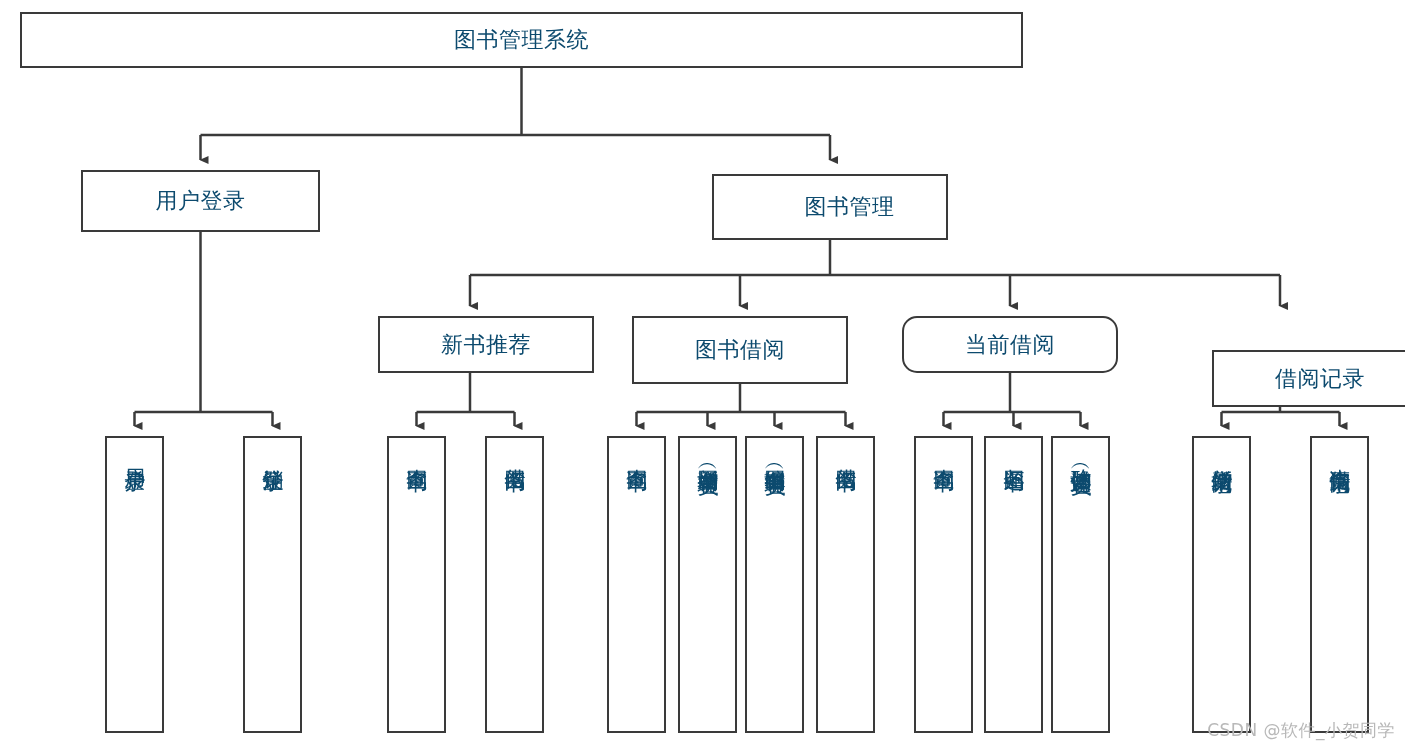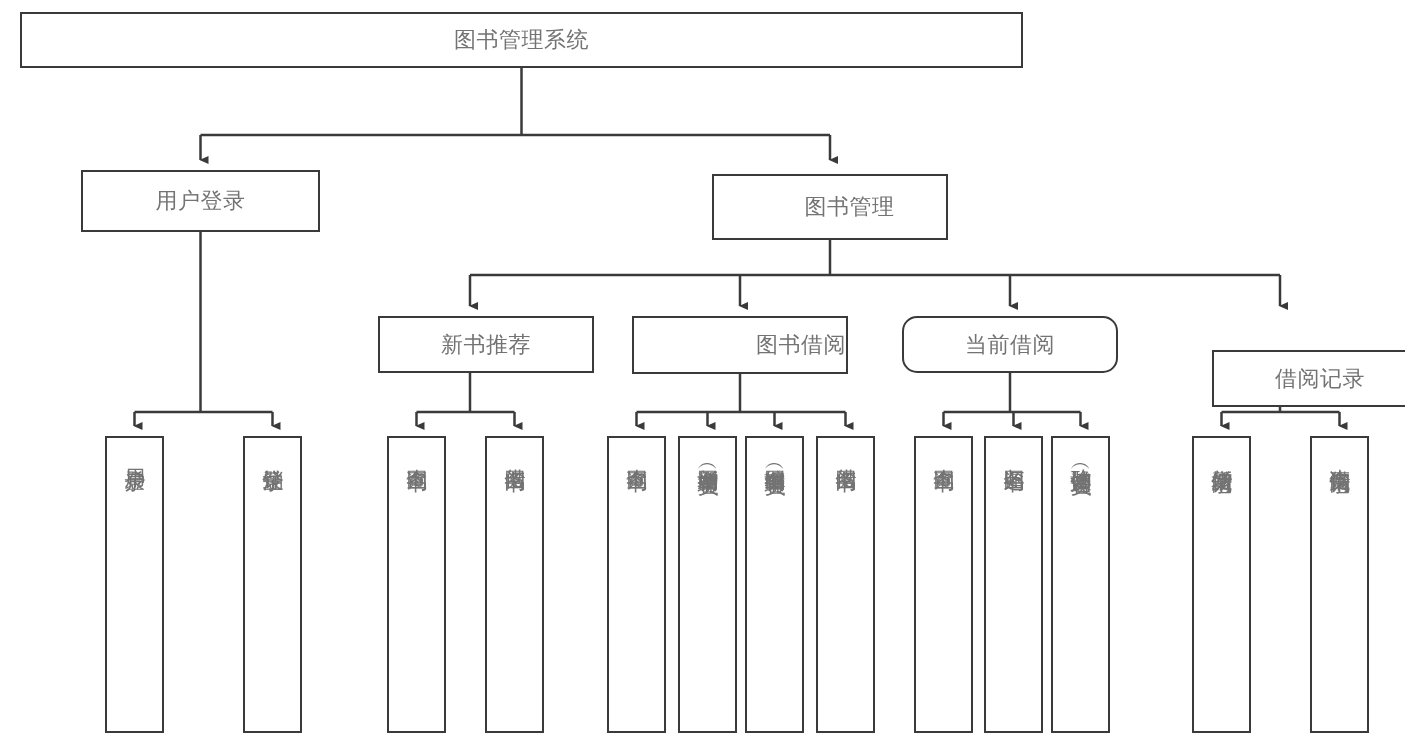--- a/index.html
+++ b/index.html
@@ -27,21 +27,21 @@
     pointer-events: none;
   }
   .node {
     position: absolute;
     box-sizing: border-box;
     background: #ffffff;
     border: 2px solid #3a3a3a;
     display: flex;
     align-items: center;
     justify-content: center;
-    color: #737373;
+    color: #0c4a6e;
   }
   .node.horizontal {
     font-size: 22px;
     letter-spacing: 0.5px;
   }
   .node.vertical {
     align-items: flex-start;
     justify-content: center;
     padding-top: 14px;
   }
@@ -121,21 +121,21 @@
       </div>
       <div class="node horizontal" style="left: 81px; top: 170px; width: 239px; height: 62px;">
         <span class="node-label">用户登录</span>
       </div>
       <div class="node horizontal" style="left: 712px; top: 174px; width: 236px; height: 66px; padding-left: 39px;">
         <span class="node-label">图书管理</span>
       </div>
       <div class="node horizontal" style="left: 362px; top: 316px; width: 216px; height: 57px; margin-left: 16px;">
         <span class="node-label">新书推荐</span>
       </div>
-      <div class="node horizontal" style="left: 632px; top: 316px; width: 216px; height: 58px; justify-content: flex-end;">
+      <div class="node horizontal" style="left: 632px; top: 316px; width: 216px; height: 68px;">
         <span class="node-label">图书借阅</span>
       </div>
       <div class="node horizontal" style="left: 902px; top: 316px; width: 216px; height: 57px; border-radius: 15px;">
         <span class="node-label">当前借阅</span>
       </div>
       <div class="node horizontal" style="left: 1212px; top: 316px; width: 216px; height: 57px; margin-top: 34px;">
         <span class="node-label">借阅记录</span>
       </div>
       <div class="node vertical" style="left: 105px; top: 436px; width: 59px; height: 297px;">
         <span class="vlabel">用户登录</span>
@@ -171,13 +171,14 @@
         <span class="vlabel">确认归还（管理员）</span>
       </div>
       <div class="node vertical" style="left: 1192px; top: 436px; width: 59px; height: 297px;">
         <span class="vlabel">新增借阅记录</span>
       </div>
       <div class="node vertical" style="left: 1310px; top: 436px; width: 59px; height: 297px;">
         <span class="vlabel">查询借阅记录</span>
       </div>
     </div>
 
+  <div id="watermark">CSDN @软件_小贺同学</div>
 </div>
 
 </body></html>

